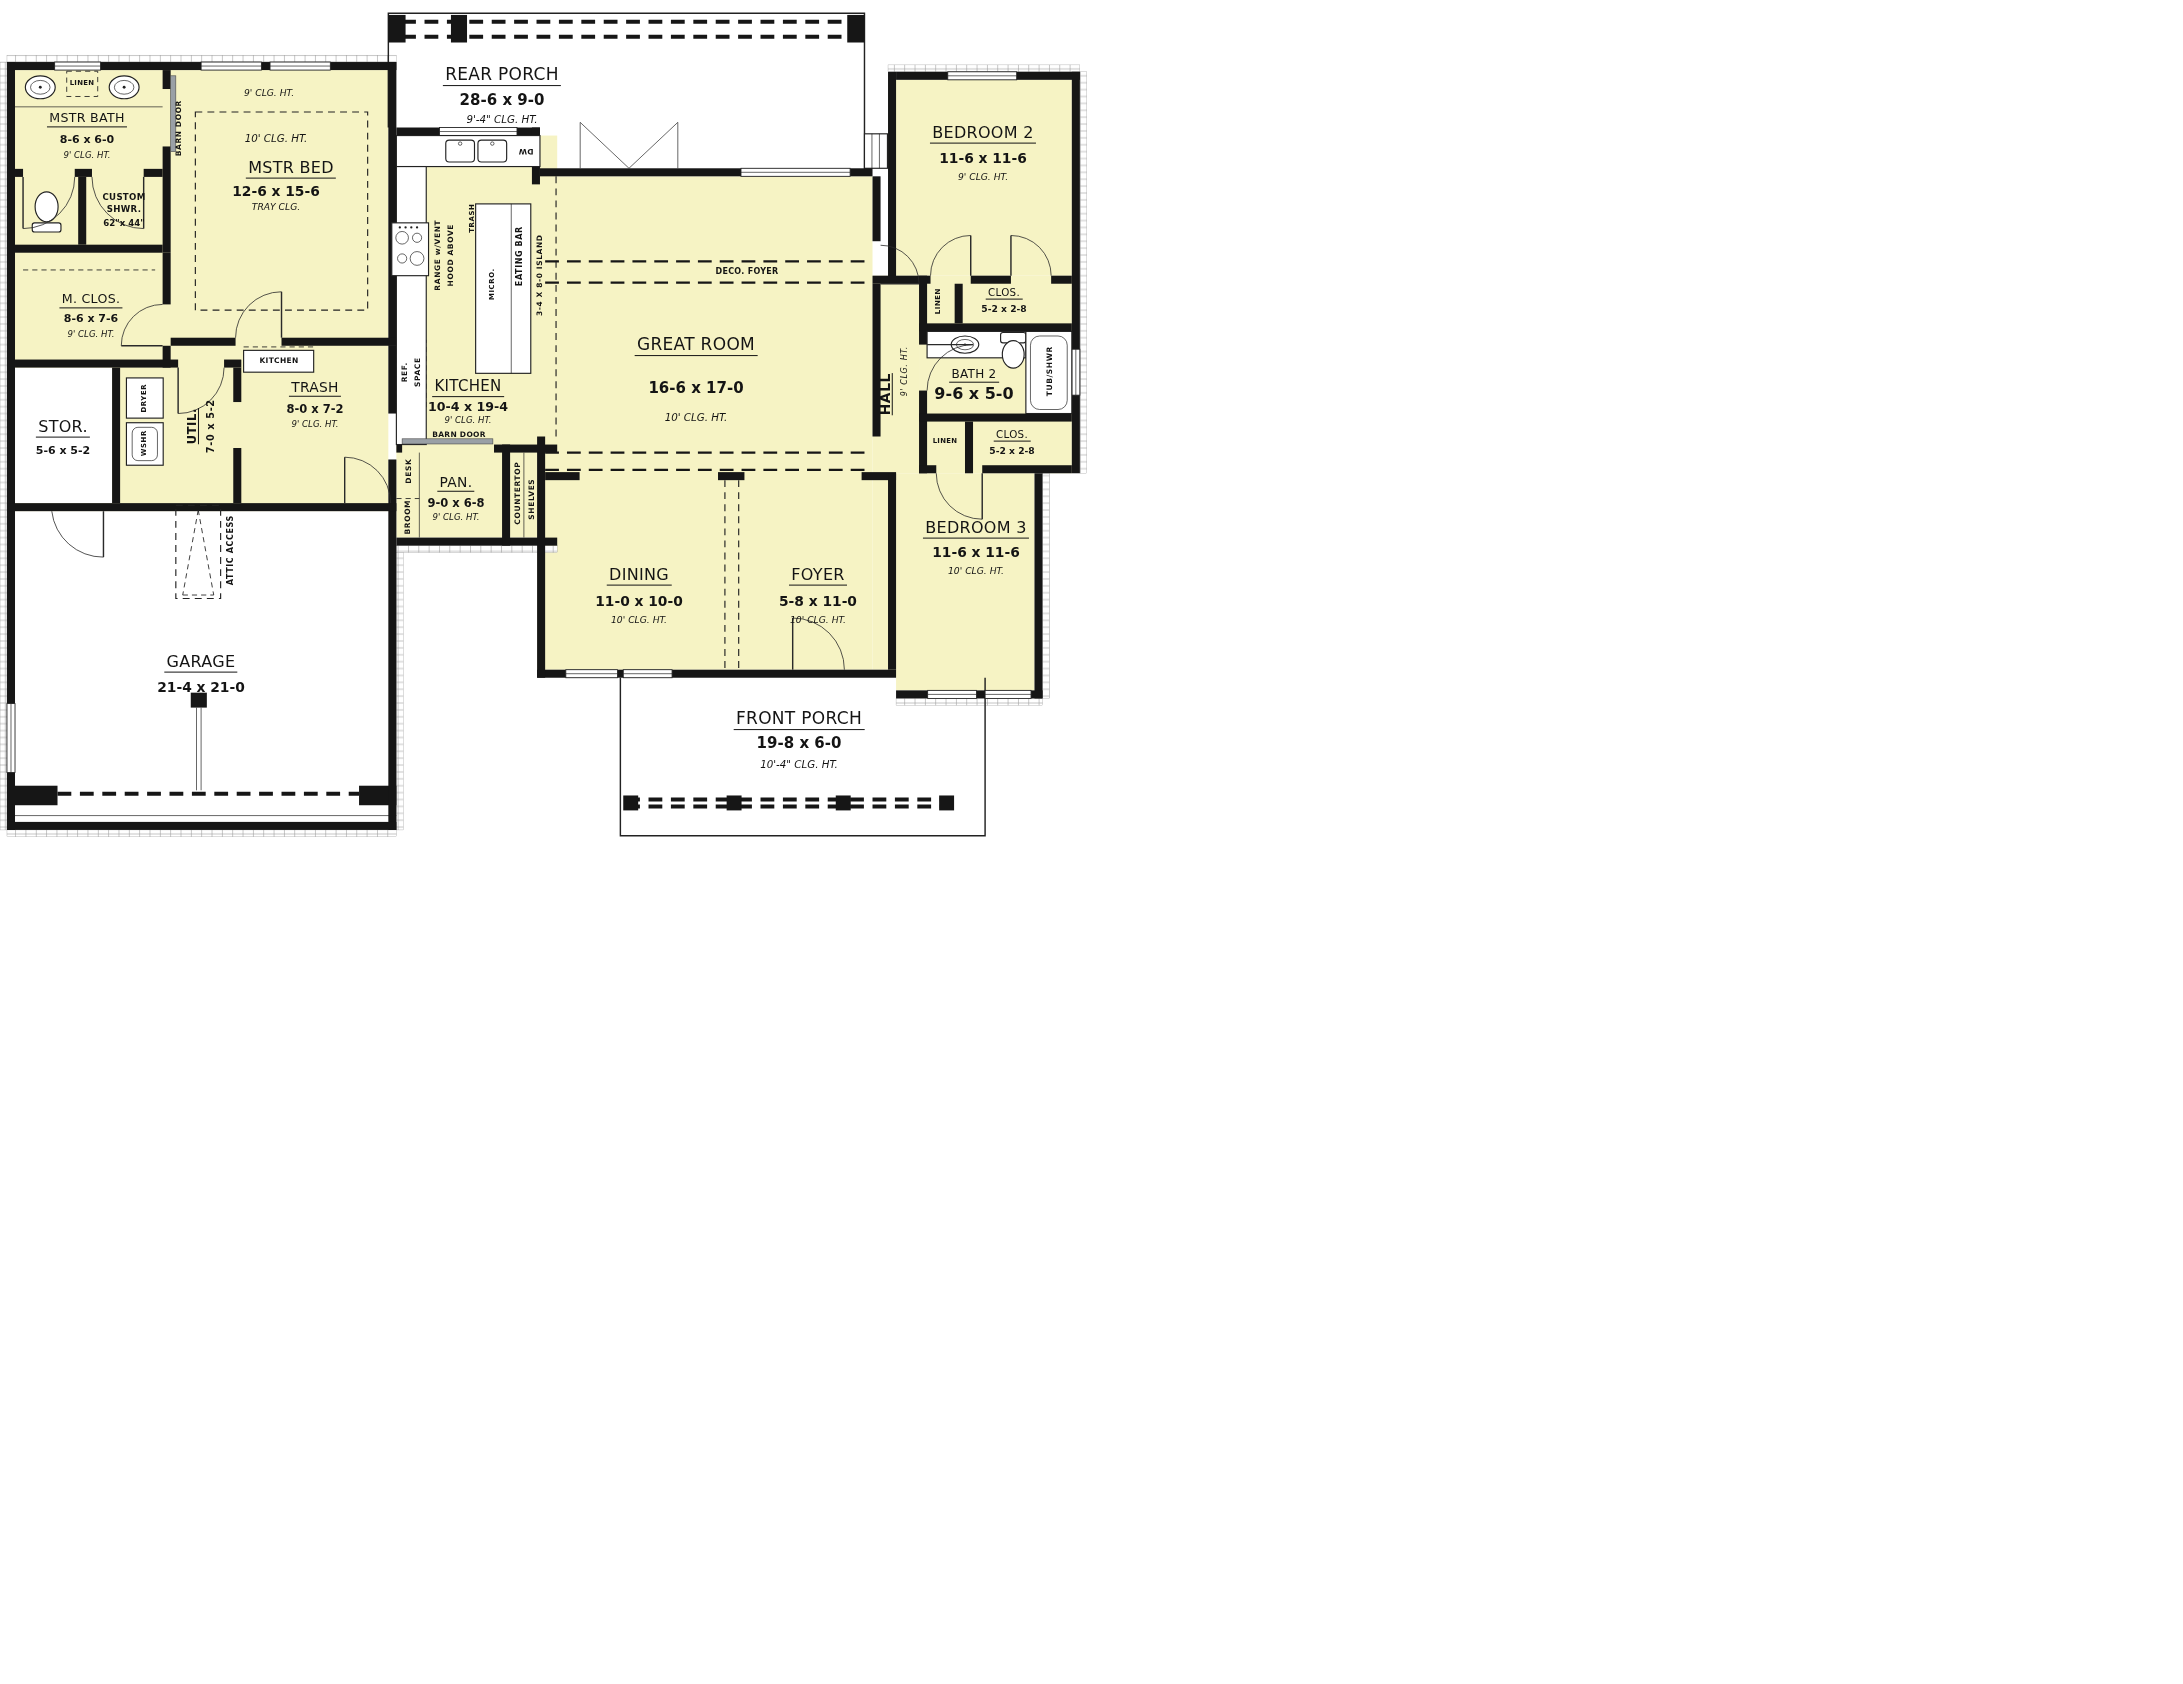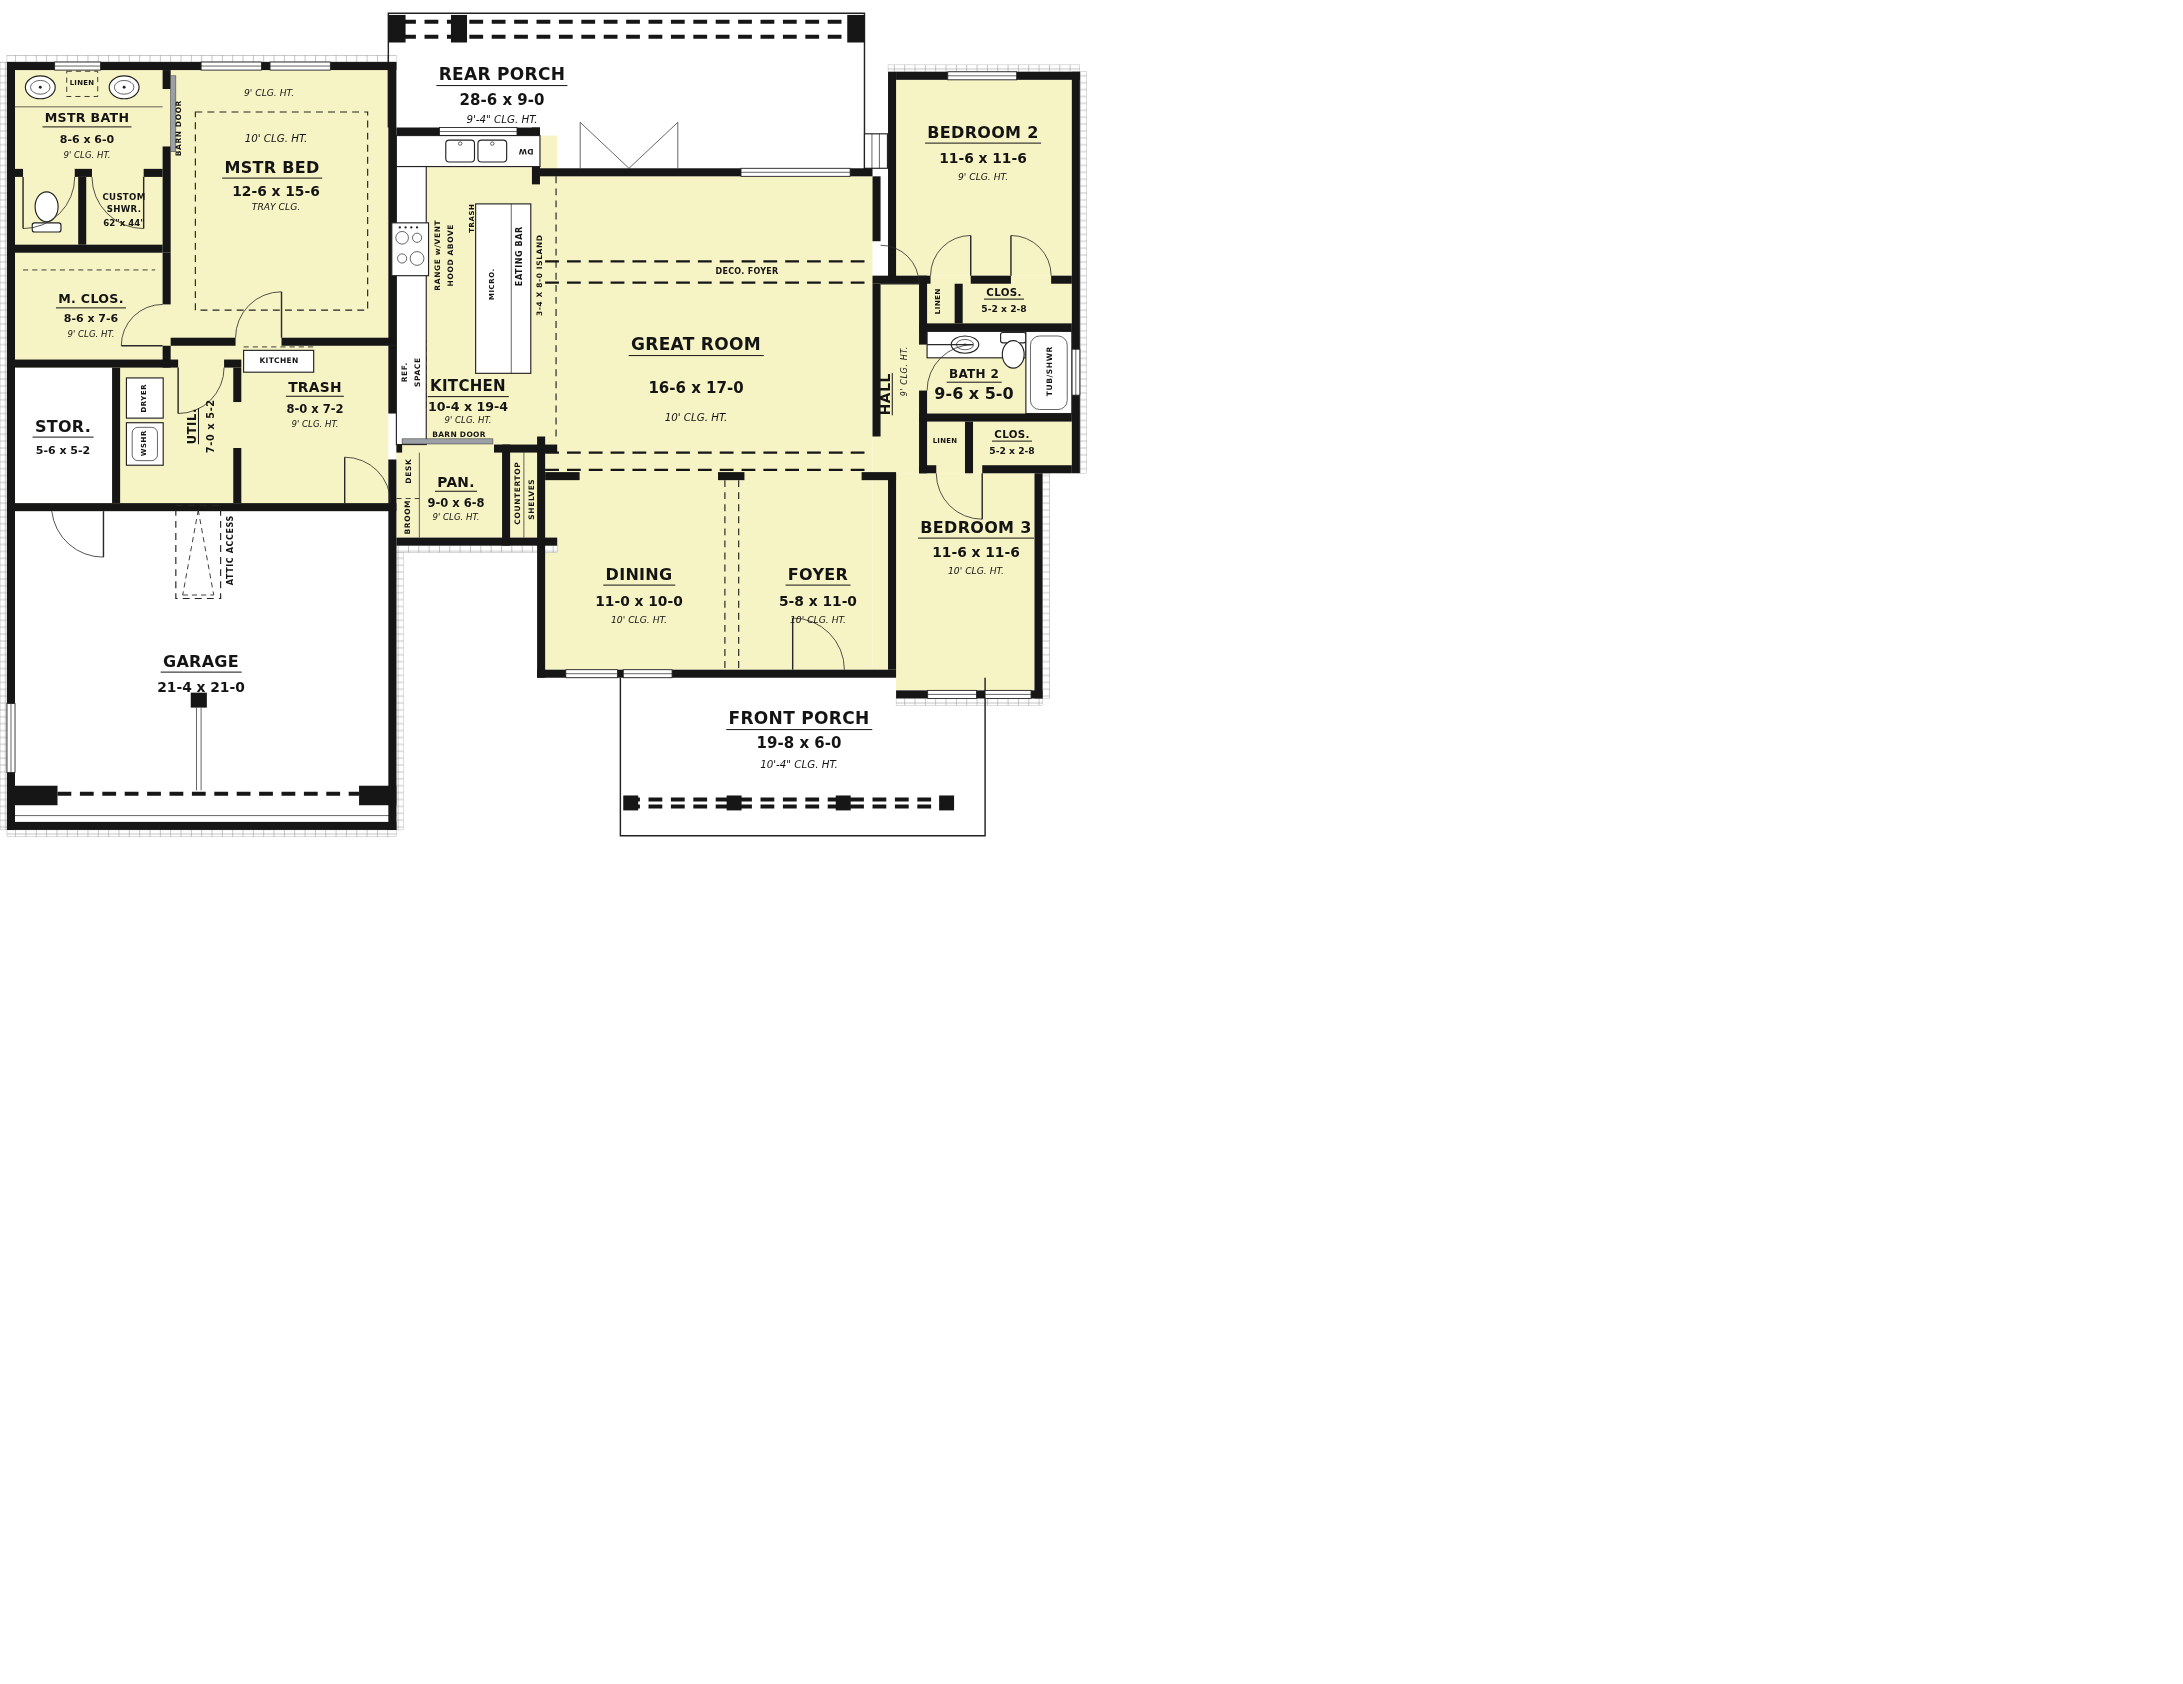--- a/index.html
+++ b/index.html
@@ -1,21 +1,21 @@
 <!DOCTYPE html>
 <html style="font-size:9.2px"><head>
 <meta charset="utf-8">
 <style>
   html,body{margin:0;padding:0;background:#ffffff;}
   .plan{position:relative;width:1092px;height:842px;background:#fff;
         font-family:"DejaVu Sans",sans-serif;color:#141414;overflow:hidden;}
   .plan svg{position:absolute;left:0;top:0;}
   .lbl{position:absolute;transform:translate(-50%,-50%);white-space:nowrap;
        text-align:center;line-height:1.05;z-index:5;}
-  .u{border-bottom:1.7px solid #141414;padding:0 2.3px 1.1px;font-weight:700;letter-spacing:0.3px;text-align:center;}
+  .u{border-bottom:1.7px solid #141414;padding:0 2.3px 1.1px;font-weight:400;letter-spacing:0.3px;text-align:center;}
   .dim{font-weight:600;}
   .clg{font-style:italic;font-weight:500;}
   .ann{font-weight:600;letter-spacing:0.3px;}
   .v{writing-mode:vertical-rl;transform:rotate(180deg);display:inline-block;letter-spacing:0.6px;}
   .vu{text-decoration:underline;}
   
   .w{fill:#161616;}
   .yf{fill:#f6f3c4;}
   .wt{fill:#ffffff;}
   .fx{fill:#ffffff;stroke:#222;stroke-width:2;}
@@ -285,21 +285,21 @@
 <div class="lbl ann" style="left:124px;top:198px;font-size:8.6px"><span>CUSTOM</span></div>
 <div class="lbl ann" style="left:124px;top:210px;font-size:8.6px"><span>SHWR.</span></div>
 <div class="lbl dim" style="left:124px;top:224px;font-size:8.6px"><span>62"x 44"</span></div>
 
 <div class="lbl" style="left:91px;top:299px;font-size:12.6px"><span class="u">M. CLOS.</span></div>
 <div class="lbl dim" style="left:91px;top:319px;font-size:11px"><span>8-6 x 7-6</span></div>
 <div class="lbl clg" style="left:91px;top:335px;font-size:8.6px"><span>9' CLG. HT.</span></div>
 
 <div class="lbl clg" style="left:269px;top:93px;font-size:9.2px"><span>9' CLG. HT.</span></div>
 <div class="lbl clg" style="left:276px;top:138px;font-size:10.3px"><span>10' CLG. HT.</span></div>
-<div class="lbl" style="left:272px;top:168px;font-size:16px"><span class="u">MSTR BED</span></div>
+<div class="lbl" style="left:291px;top:168px;font-size:16px"><span class="u">MSTR BED</span></div>
 <div class="lbl dim" style="left:276px;top:191px;font-size:13.8px"><span>12-6 x 15-6</span></div>
 <div class="lbl clg" style="left:276px;top:207px;font-size:9.2px"><span>TRAY CLG.</span></div>
 <div class="lbl" style="left:179px;top:129px"><span class="v ann" style="font-size:7.5px">BARN DOOR</span></div>
 
 <div class="lbl" style="left:983px;top:133px;font-size:16px"><span class="u">BEDROOM 2</span></div>
 <div class="lbl dim" style="left:983px;top:158px;font-size:13.8px"><span>11-6 x 11-6</span></div>
 <div class="lbl clg" style="left:983px;top:177px;font-size:9.2px"><span>9' CLG. HT.</span></div>
 
 <div class="lbl" style="left:468px;top:387px;font-size:15px"><span class="u">KITCHEN</span></div>
 <div class="lbl dim" style="left:468px;top:407px;font-size:12.6px"><span>10-4 x 19-4</span></div>

